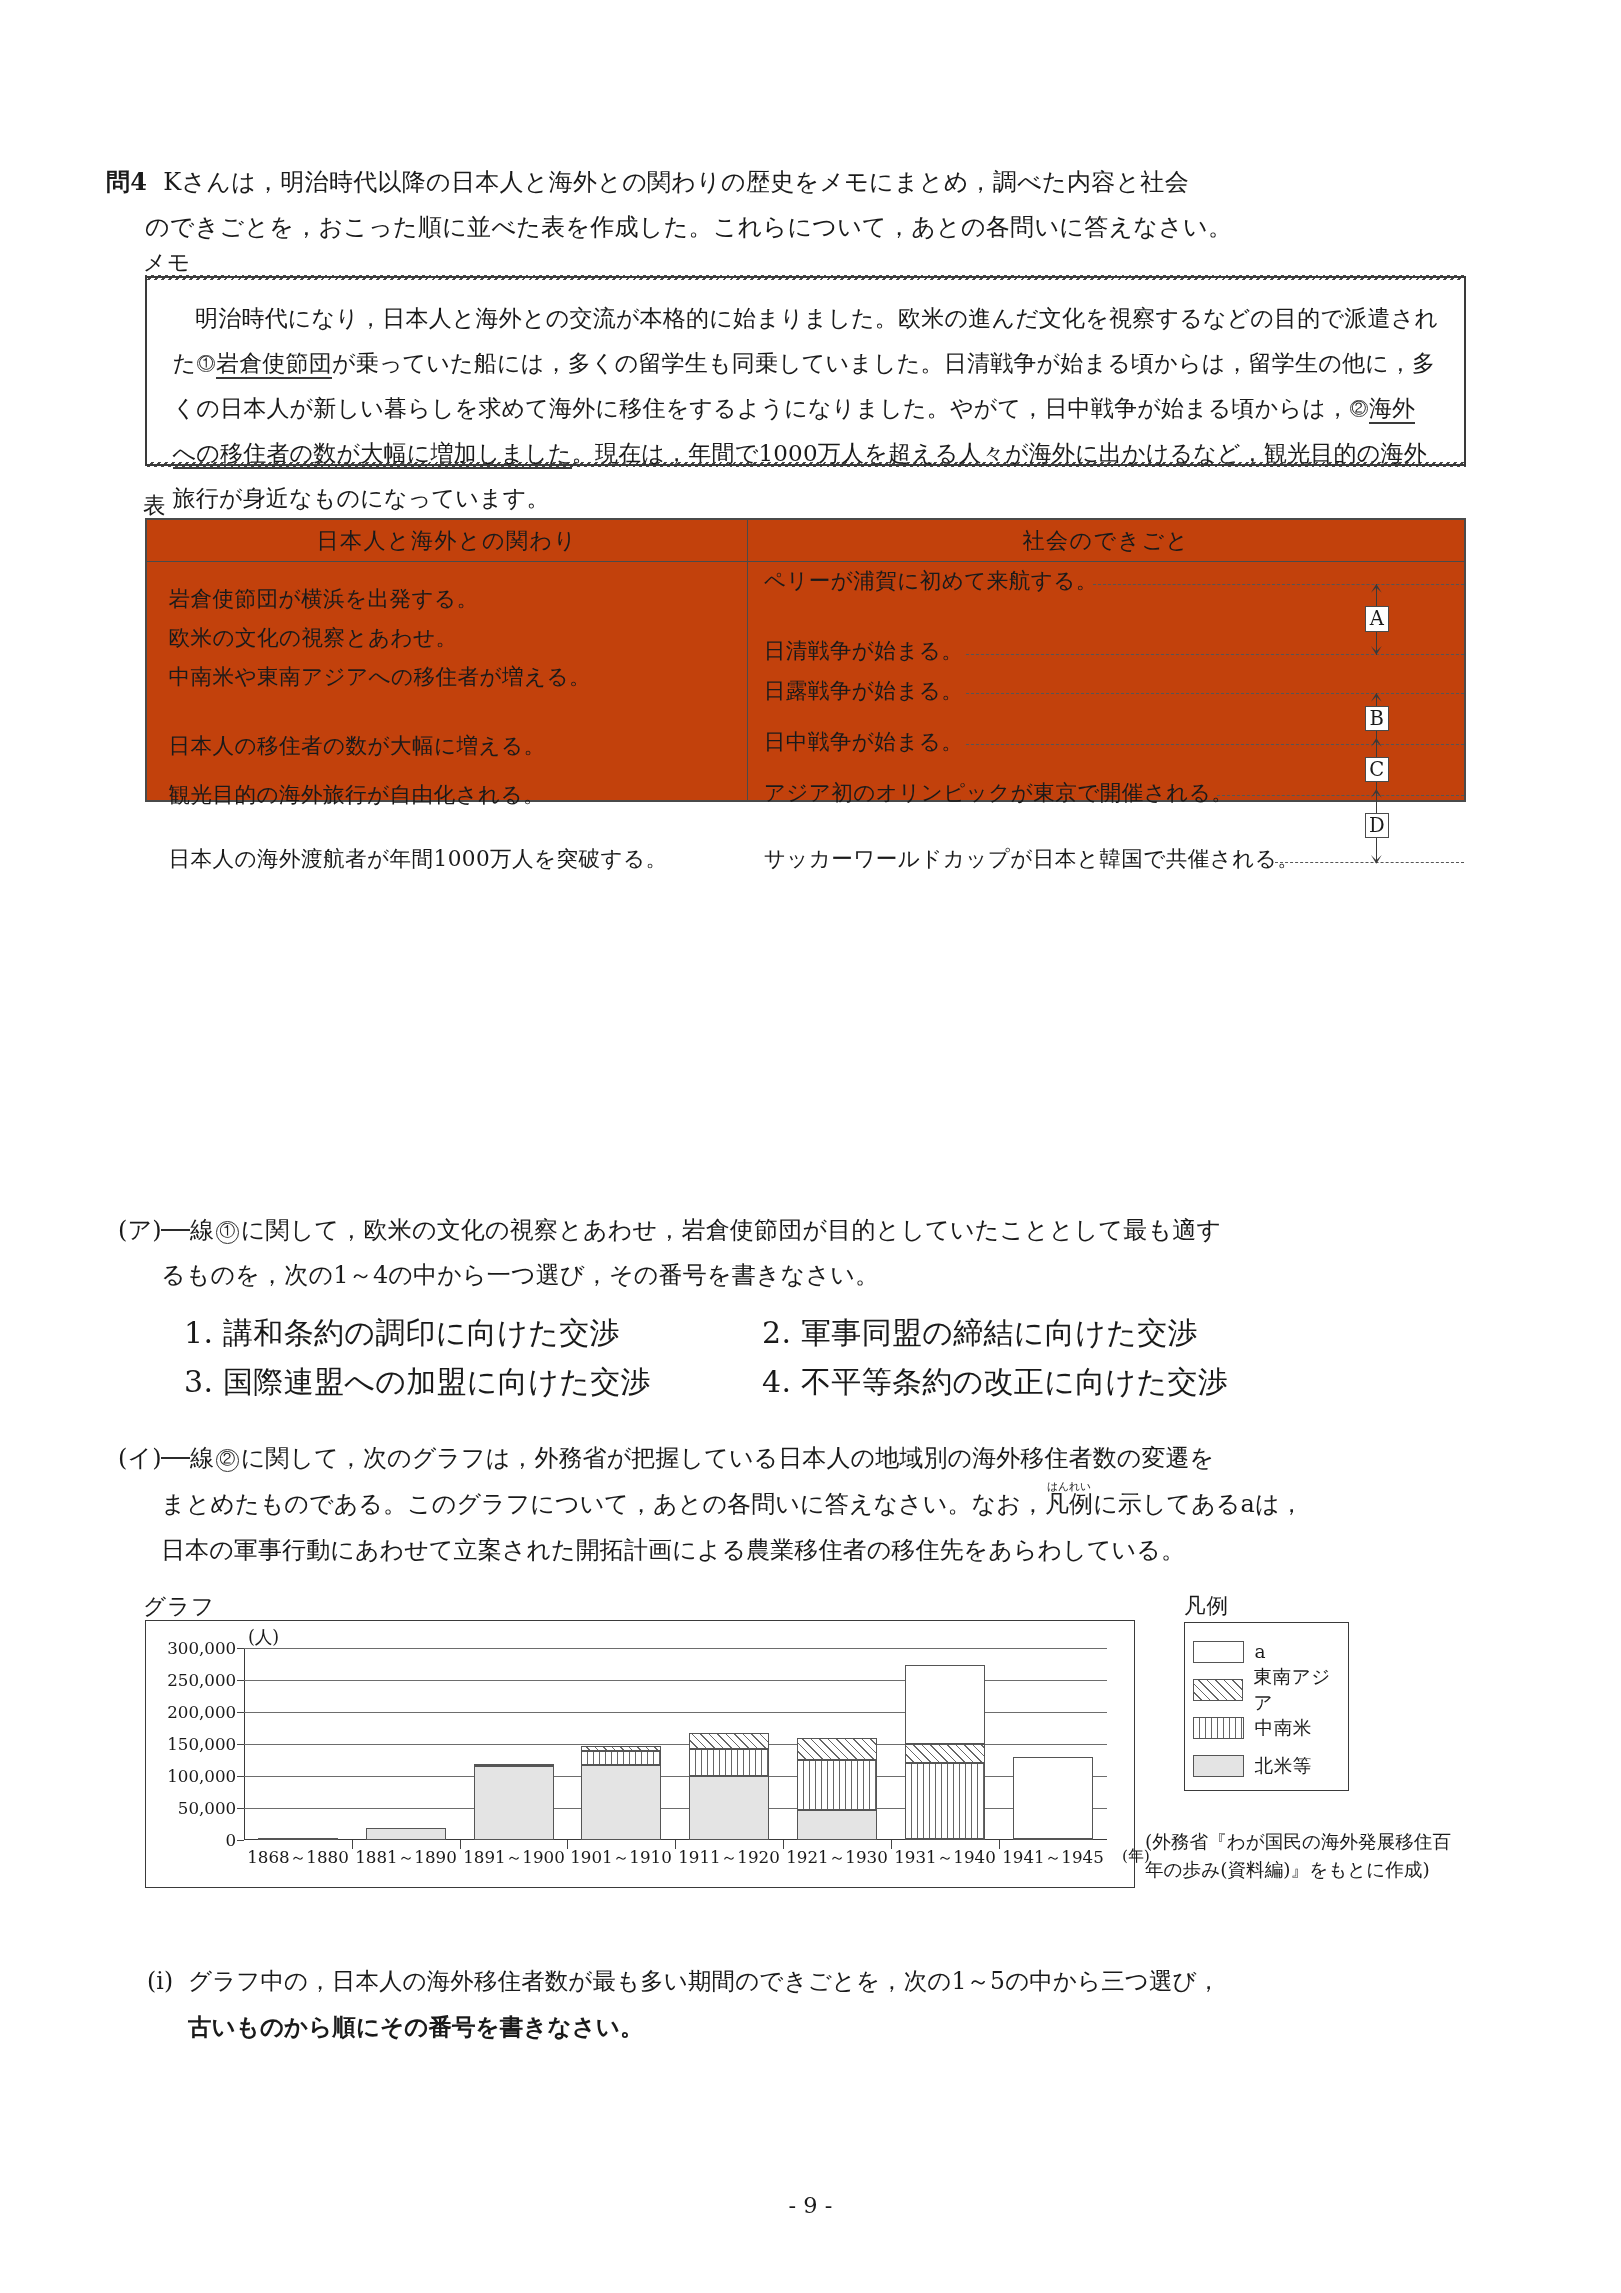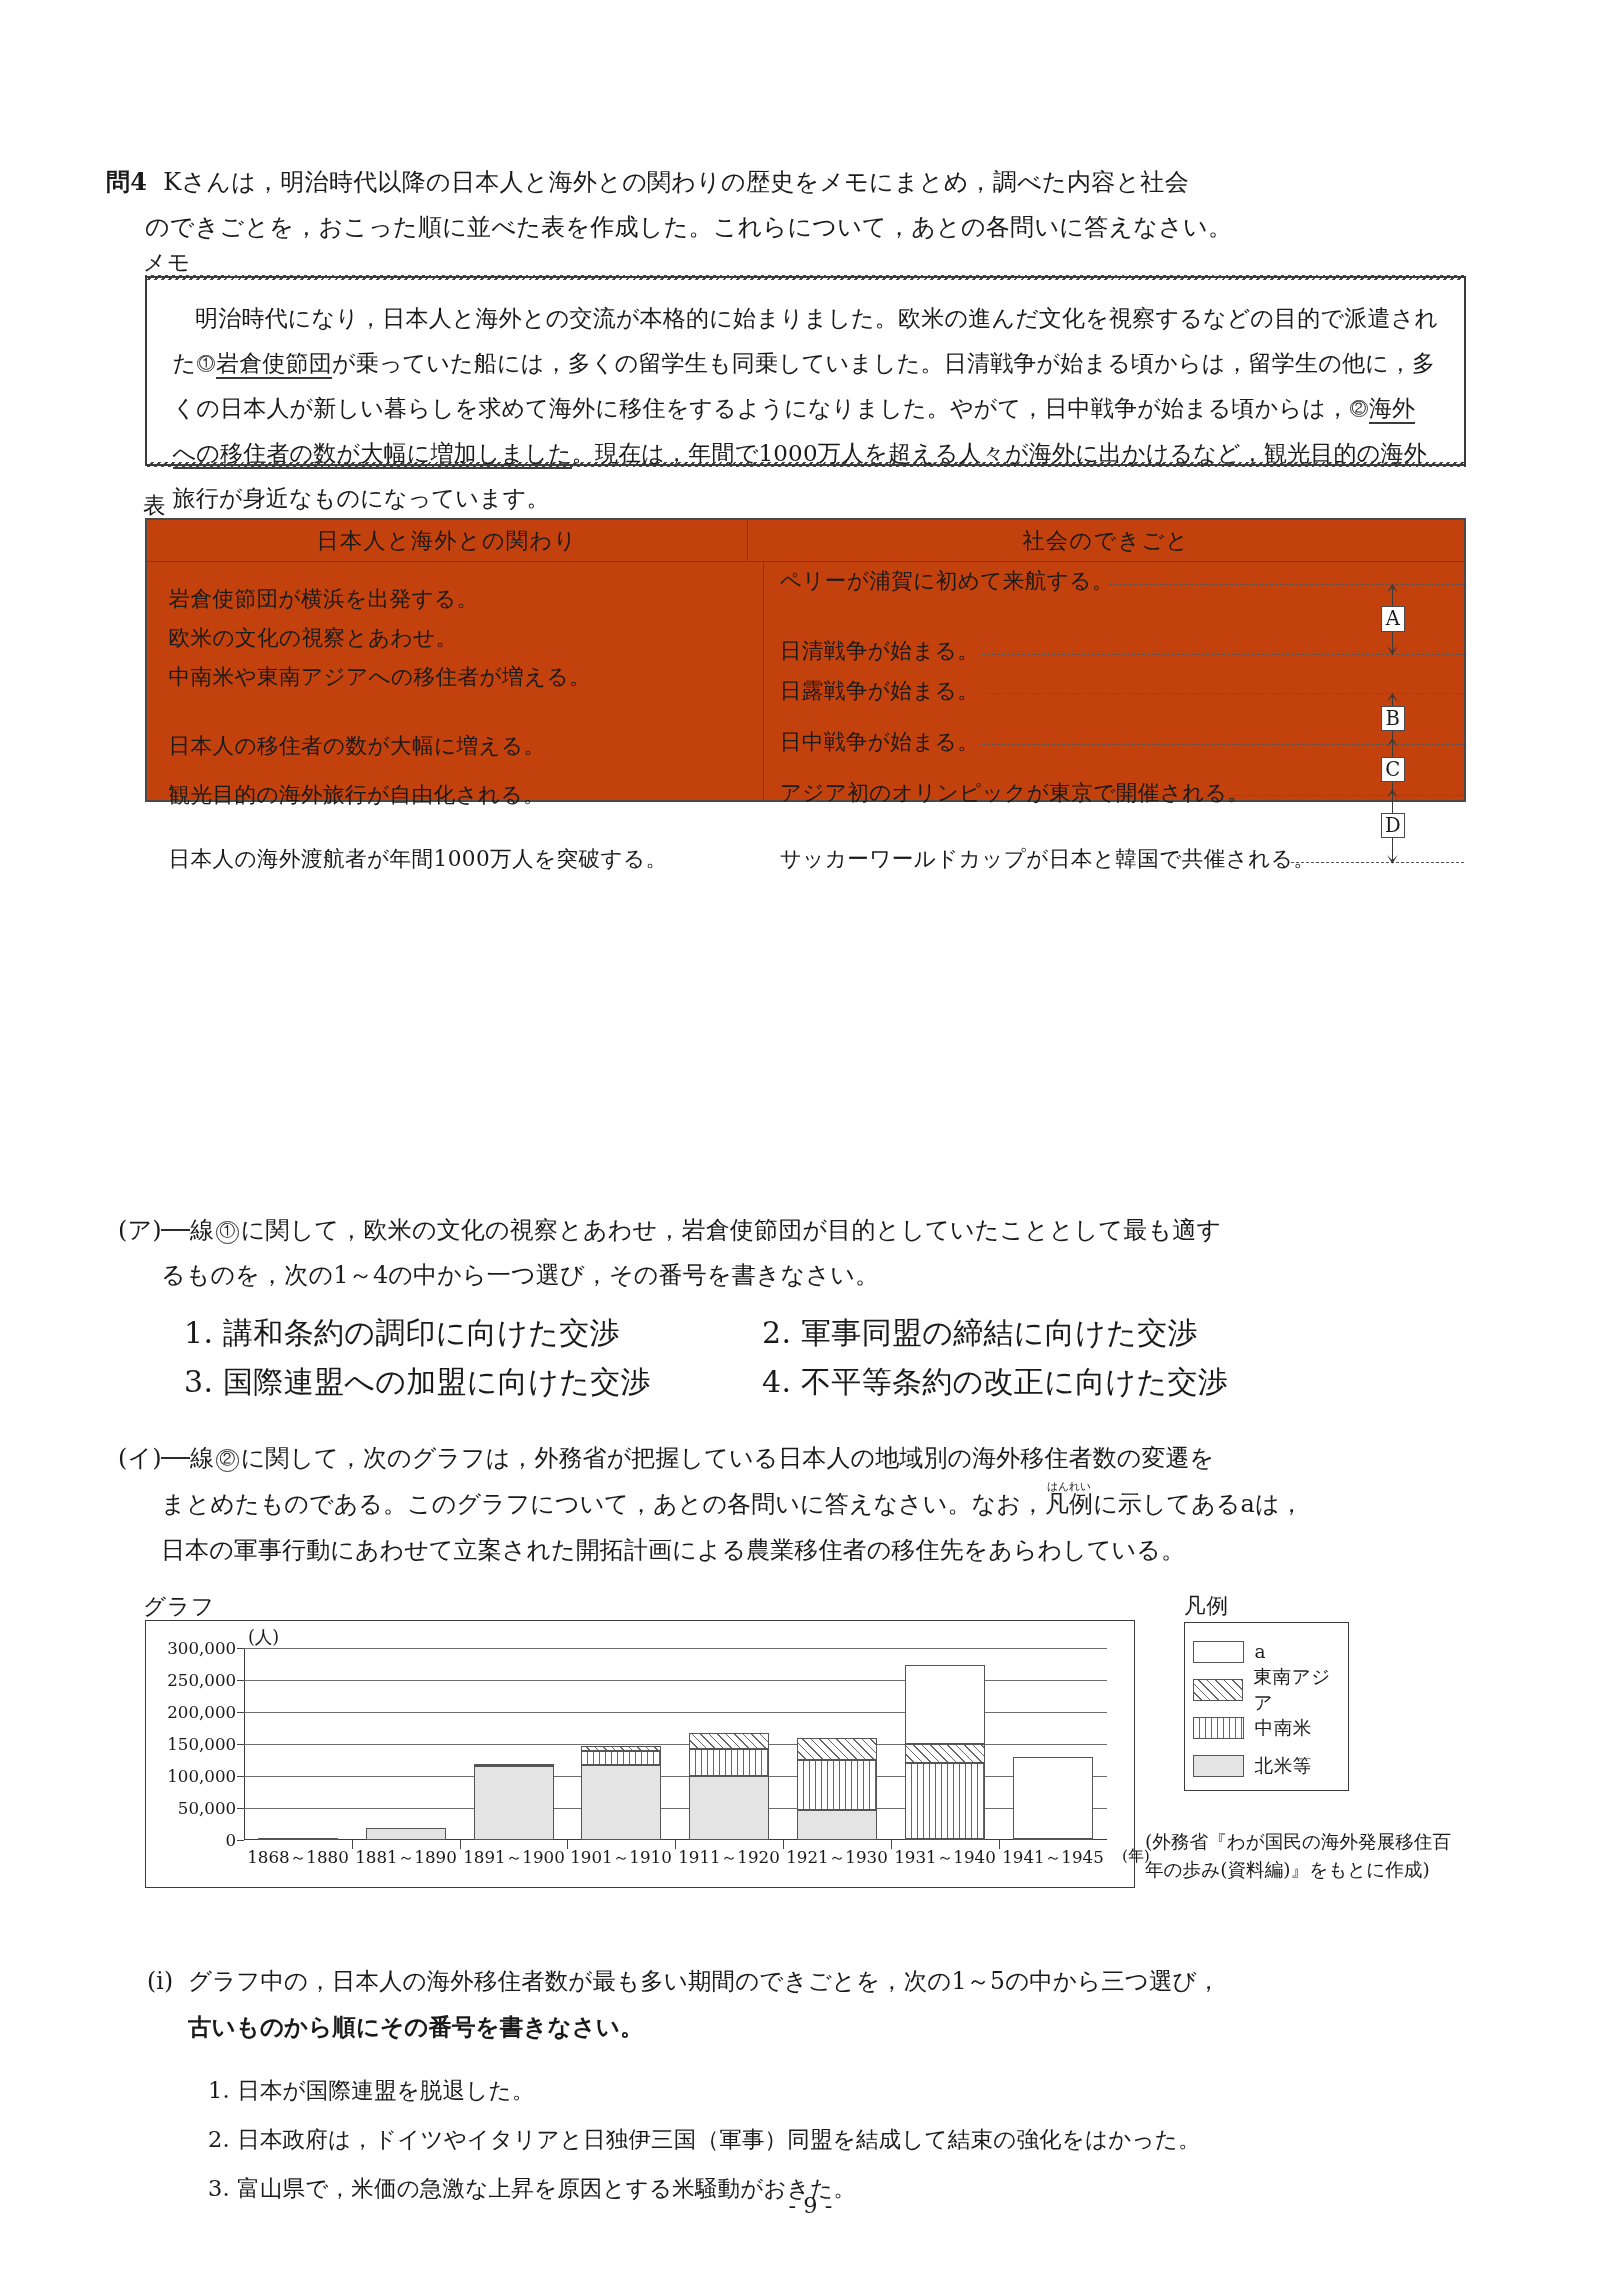--- a/index.html
+++ b/index.html
@@ -58,21 +58,21 @@
   #hyo .hdr{
     display:flex;height:41px;border-bottom:1.6px solid #4a4a4a;
   }
   #hyo .hdr>div{
     display:flex;align-items:center;justify-content:center;
     font-size:22px;letter-spacing:1.5px;
   }
   #hyo .hcol-l{width:600px;border-right:1.6px solid #4a4a4a;}
   #hyo .hcol-r{flex:1;}
   #hyo .body{display:flex;height:calc(100% - 41px);position:relative;}
-  #hyo .col-l{width:600px;border-right:1.6px solid #4a4a4a;position:relative;padding-left:16px;}
+  #hyo .col-l{width:600px;border-right:1.6px solid #4a4a4a;position:relative;}
   #hyo .col-r{flex:1;position:relative;}
   .cellline{position:absolute;font-size:21.6px;letter-spacing:0.4px;white-space:nowrap;}
 
   .dashrow{
     position:absolute;height:0;border-top:1.7px dashed #555;
   }
   .brkt{position:absolute;width:25.5px;}
   .brkt .stem{
     position:absolute;left:11.8px;top:0;bottom:0;width:0;border-left:1.5px solid #3a3a3a;
   }
@@ -385,21 +385,16 @@
         <div class="sw s-hokubei"></div>
         <div class="lt jp">北米等</div>
       </div>
     </div>
   <div id="source" class="jp">(外務省『わが国民の海外発展移住百年の歩み(資料編)』をもとに作成)</div>
 
   <div id="qsub">
     <div class="ln jp"><span style="display:inline-block;width:41px;">(i)</span><span>グラフ中の，日本人の海外移住者数が最も多い期間のできごとを，次の1～5の中から三つ選び，</span></div>
     <div class="ln jp bold" style="margin-left:41px;">古いものから順にその番号を書きなさい。</div>
   </div>
-  <div id="qsub-items">
-    <div class="it jp">1. 日本が国際連盟を脱退した。</div>
-    <div class="it jp">2. 日本政府は，ドイツやイタリアと日独伊三国（軍事）同盟を結成して結束の強化をはかった。</div>
-    <div class="it jp">3. 富山県で，米価の急激な上昇を原因とする米騒動がおきた。</div>
-  </div>
 
   <div id="pagenum" class="jp">- 9 -</div>
 </div>
 
 
 </body></html>

